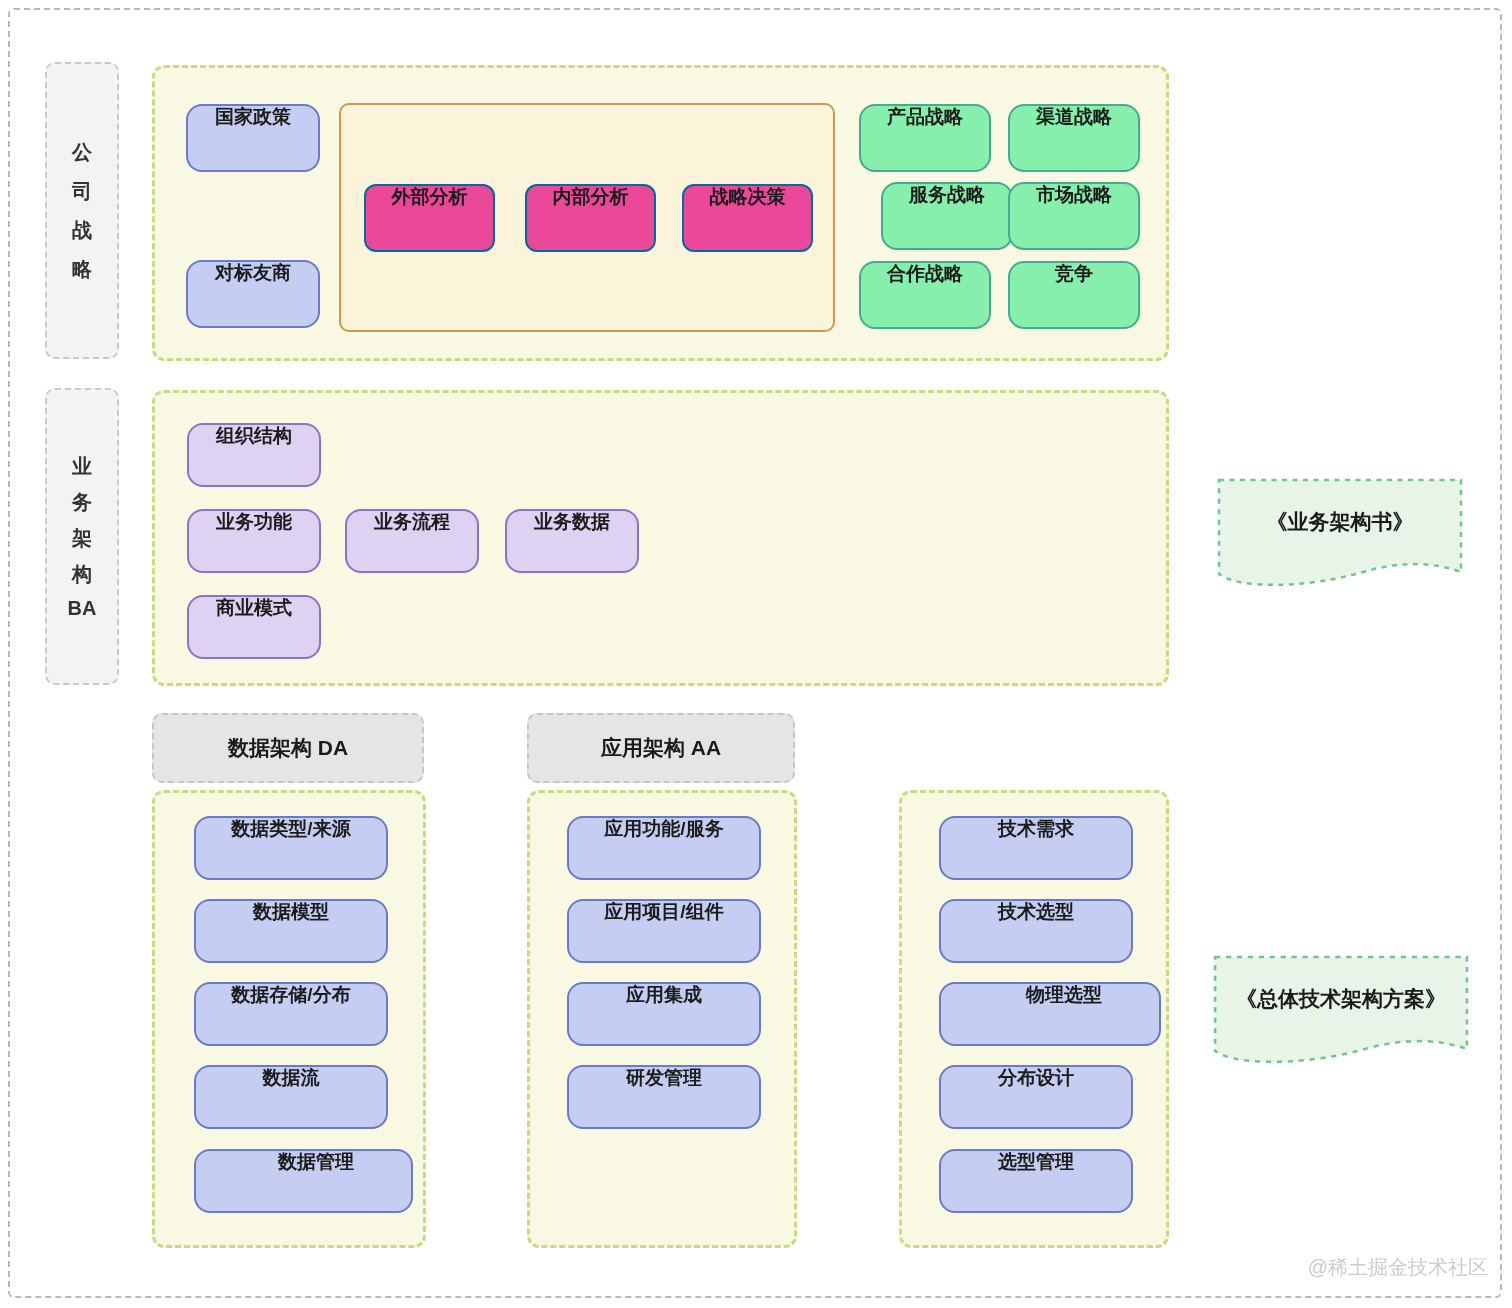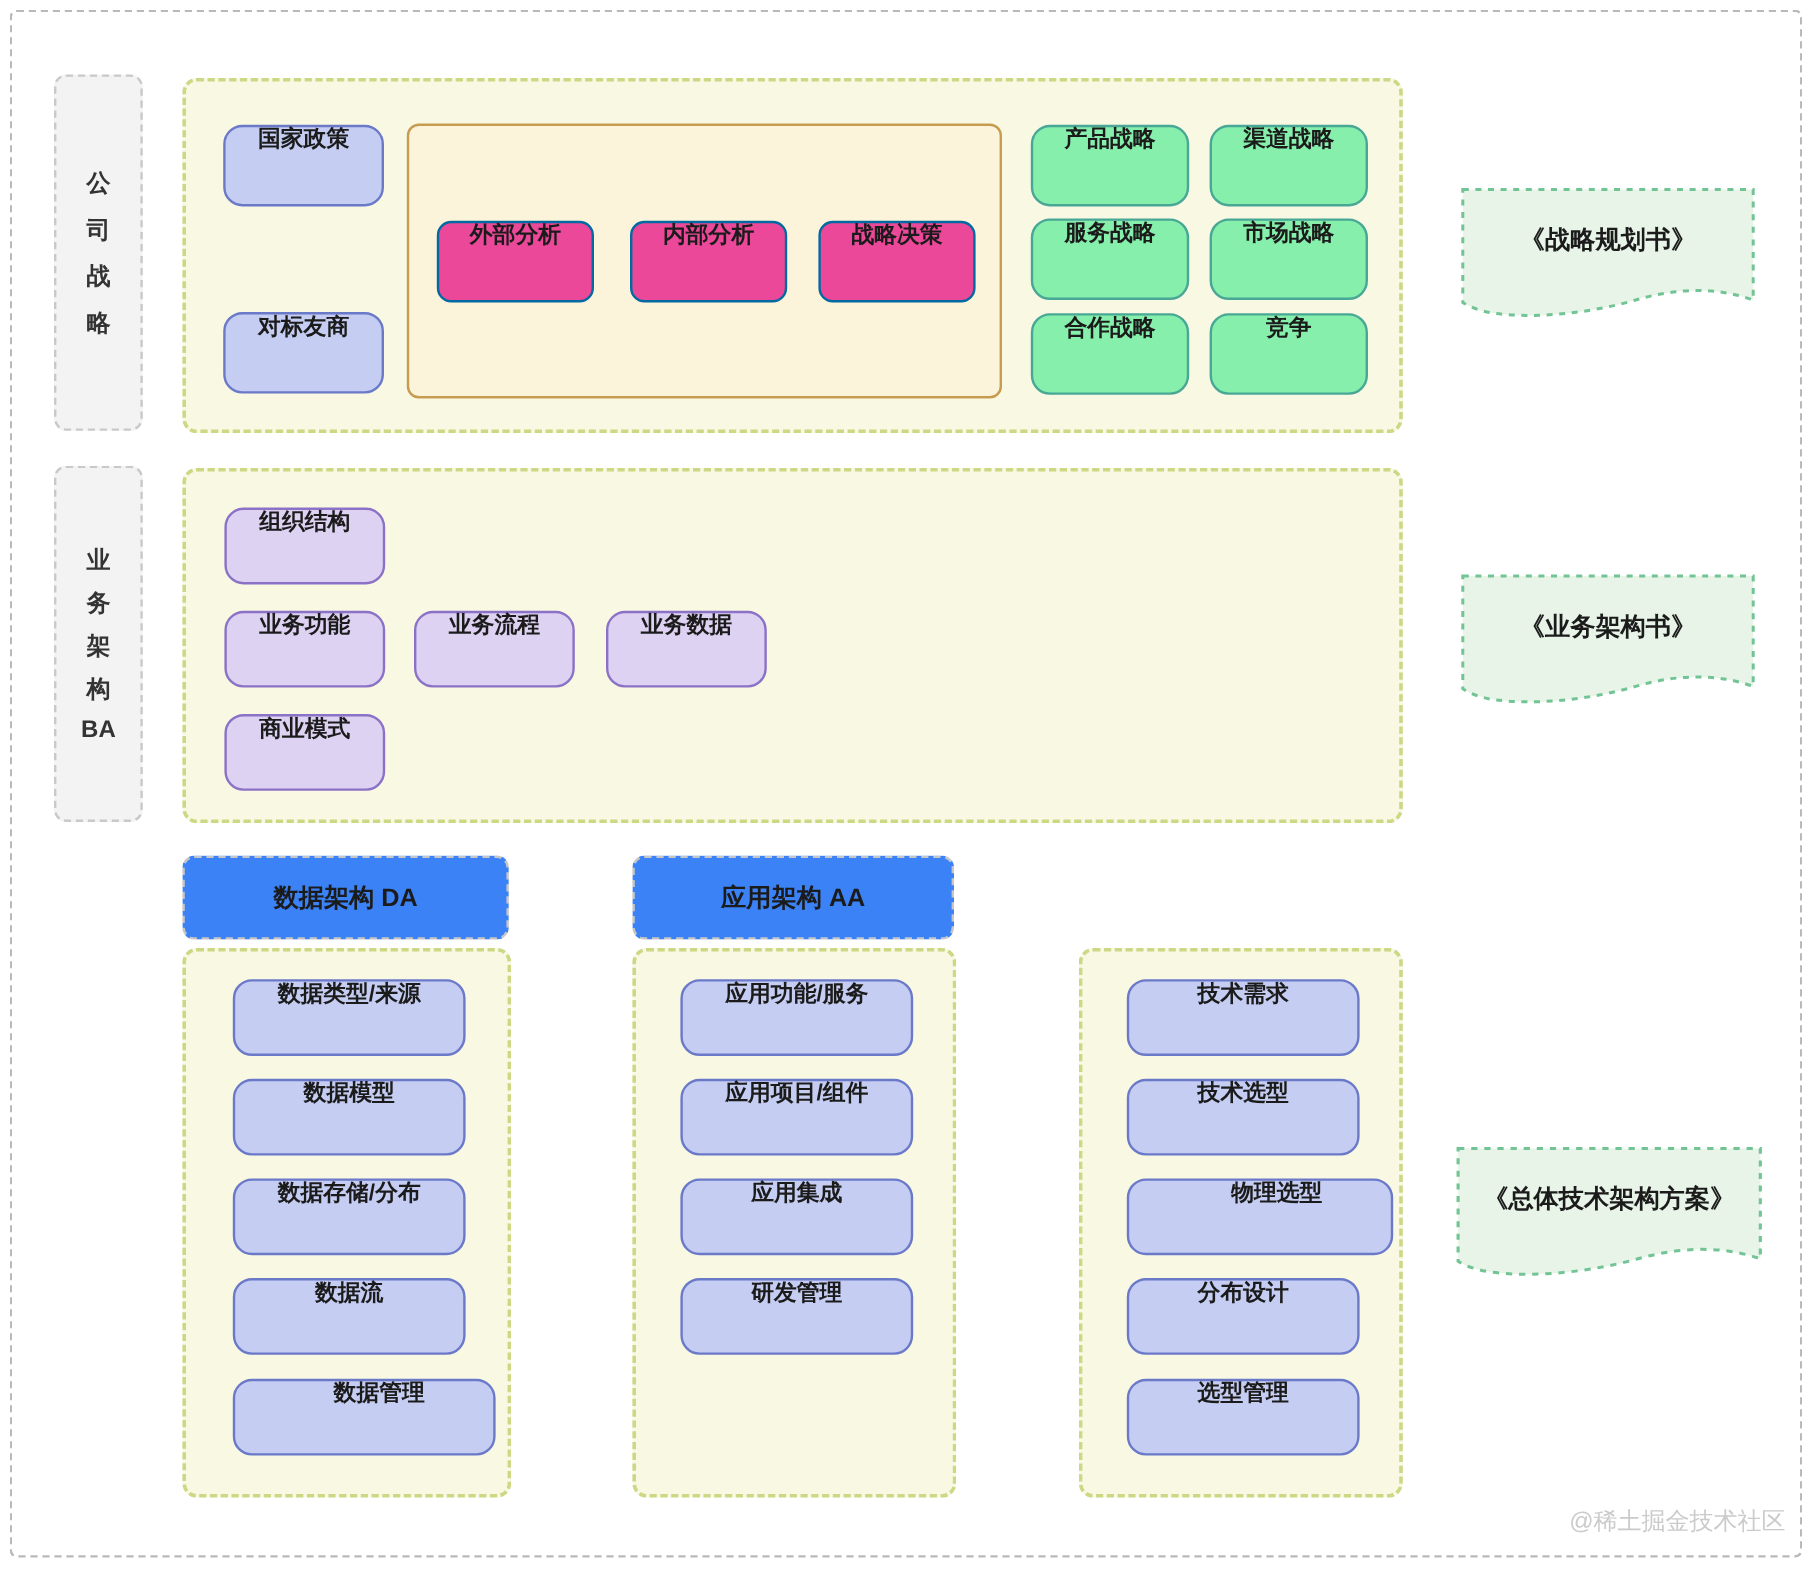--- a/index.html
+++ b/index.html
@@ -24,21 +24,21 @@
     font-size:19px;font-weight:700;border-radius:16px;text-align:center;line-height:1.15;
   }
   .node.blue{background:#c5cdf2;border:2px solid #6b79c9;}
   .node.yellow{background:#ec4899;border:2px solid #0369a1;border-radius:12px;}
   .node.teal{background:#86efac;border:2px solid #48a795;}
   .node.purple{background:#ded2f3;border:2px solid #8b72c7;}
   .inner-box{
     position:absolute;background:#fbf4da;border:2px solid #c79c51;border-radius:10px;
   }
   .col-header{
-    position:absolute;background:#3b82f6;border:2px dashed #c6c6c6;border-radius:10px;
+    position:absolute;background:#e5e5e5;border:2px dashed #c6c6c6;border-radius:10px;
     display:flex;align-items:center;justify-content:center;font-size:21px;font-weight:700;
   }
   .doc{position:absolute;}
   .doc svg{position:absolute;left:0;top:0;width:100%;height:100%;}
   .doc-label{
     position:absolute;left:0;right:0;top:0;bottom:24px;
     display:flex;align-items:center;justify-content:center;
     font-size:21px;font-weight:700;color:#1b1b1b;
   }
   .watermark{
@@ -77,40 +77,34 @@
         <span>战略决策</span>
       </div>
     </div>
 
     <div class="node teal" style="left:704px;top:36px;width:128px;height:64px;">
       <span>产品战略</span>
     </div>
     <div class="node teal" style="left:853px;top:36px;width:128px;height:64px;">
       <span>渠道战略</span>
     </div>
-    <div class="node teal" style="left:704px;top:114px;width:128px;height:64px;">
+    <div class="node teal" style="left:726px;top:114px;width:128px;height:64px;">
       <span>服务战略</span>
     </div>
     <div class="node teal" style="left:853px;top:114px;width:128px;height:64px;">
       <span>市场战略</span>
     </div>
     <div class="node teal" style="left:704px;top:193px;width:128px;height:64px;">
       <span>合作战略</span>
     </div>
     <div class="node teal" style="left:853px;top:193px;width:128px;height:64px;">
       <span>竞争</span>
     </div>
   </div>
 
-  <div class="doc" style="left:1217px;top:156px;width:246px;height:112px;">
-    <svg viewBox="0 0 246 112" preserveAspectRatio="none">
-      <path d="M2,2 H244 V94 C214,83 180,84 146,94 C110,104.5 64,110 28,105 C17,103.5 8,100 2,96 Z" fill="#e7f4e7" stroke="#72c494" stroke-width="2.5" stroke-dasharray="5 5.5"></path>
-    </svg>
-    <span class="doc-label">《战略规划书》</span>
-  </div>
 
   <div class="vlabel" style="left:45px;top:388px;height:293px;gap:9px;">
     <span>业</span>
     <span>务</span>
     <span>架</span>
     <span>构</span>
     <span>BA</span>
   </div>
 
   <div class="section" style="left:152px;top:390px;width:1011px;height:290px;">

